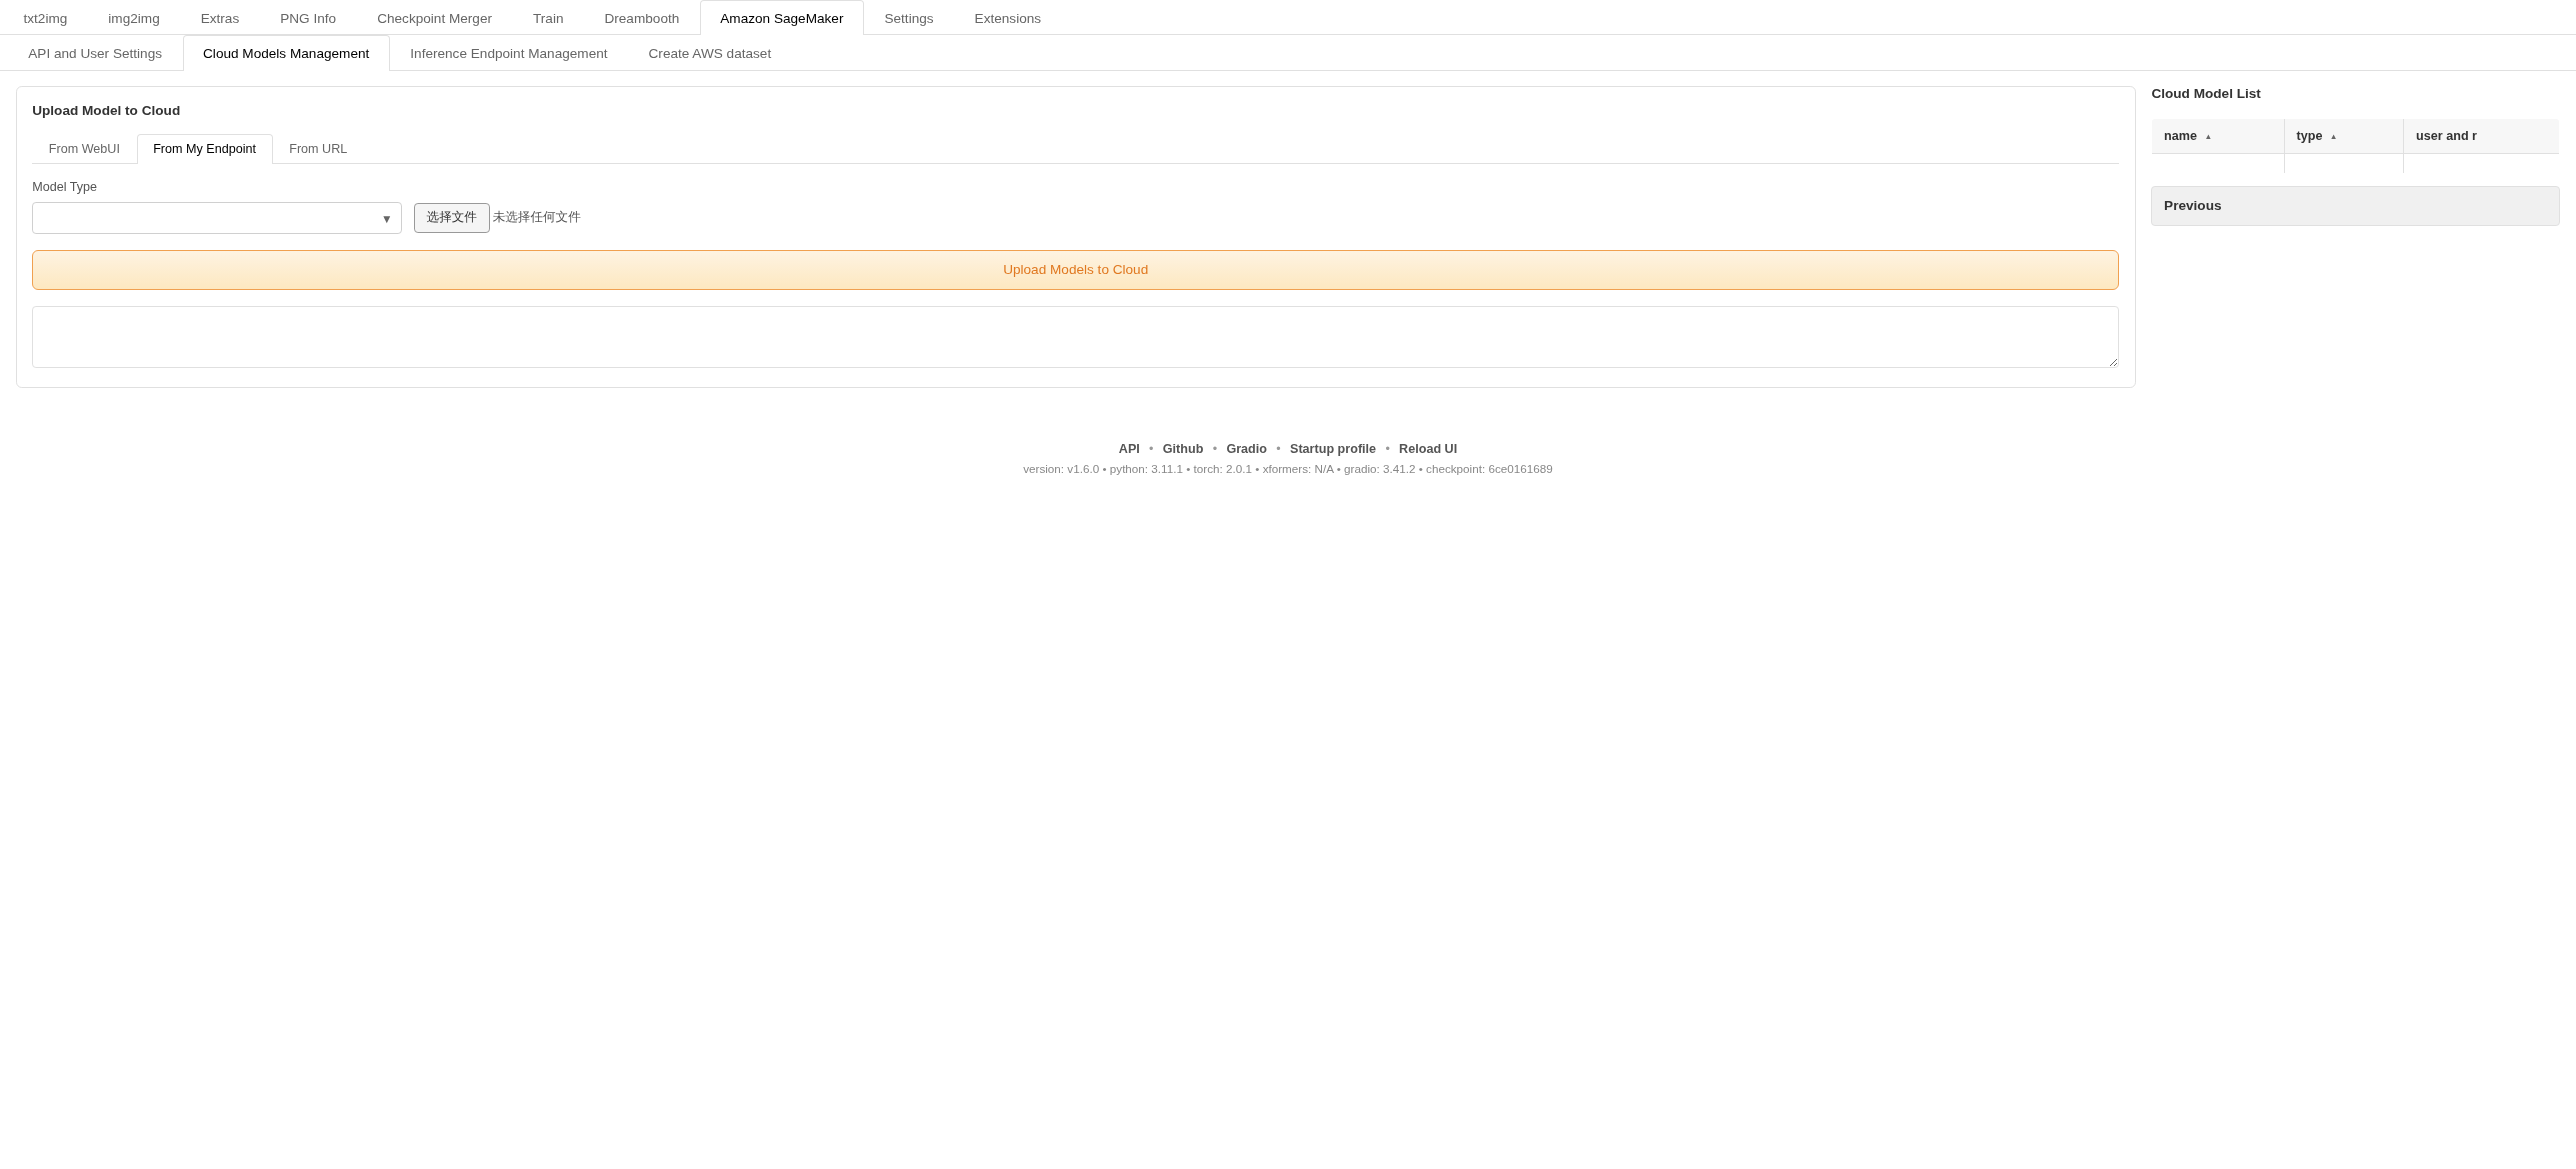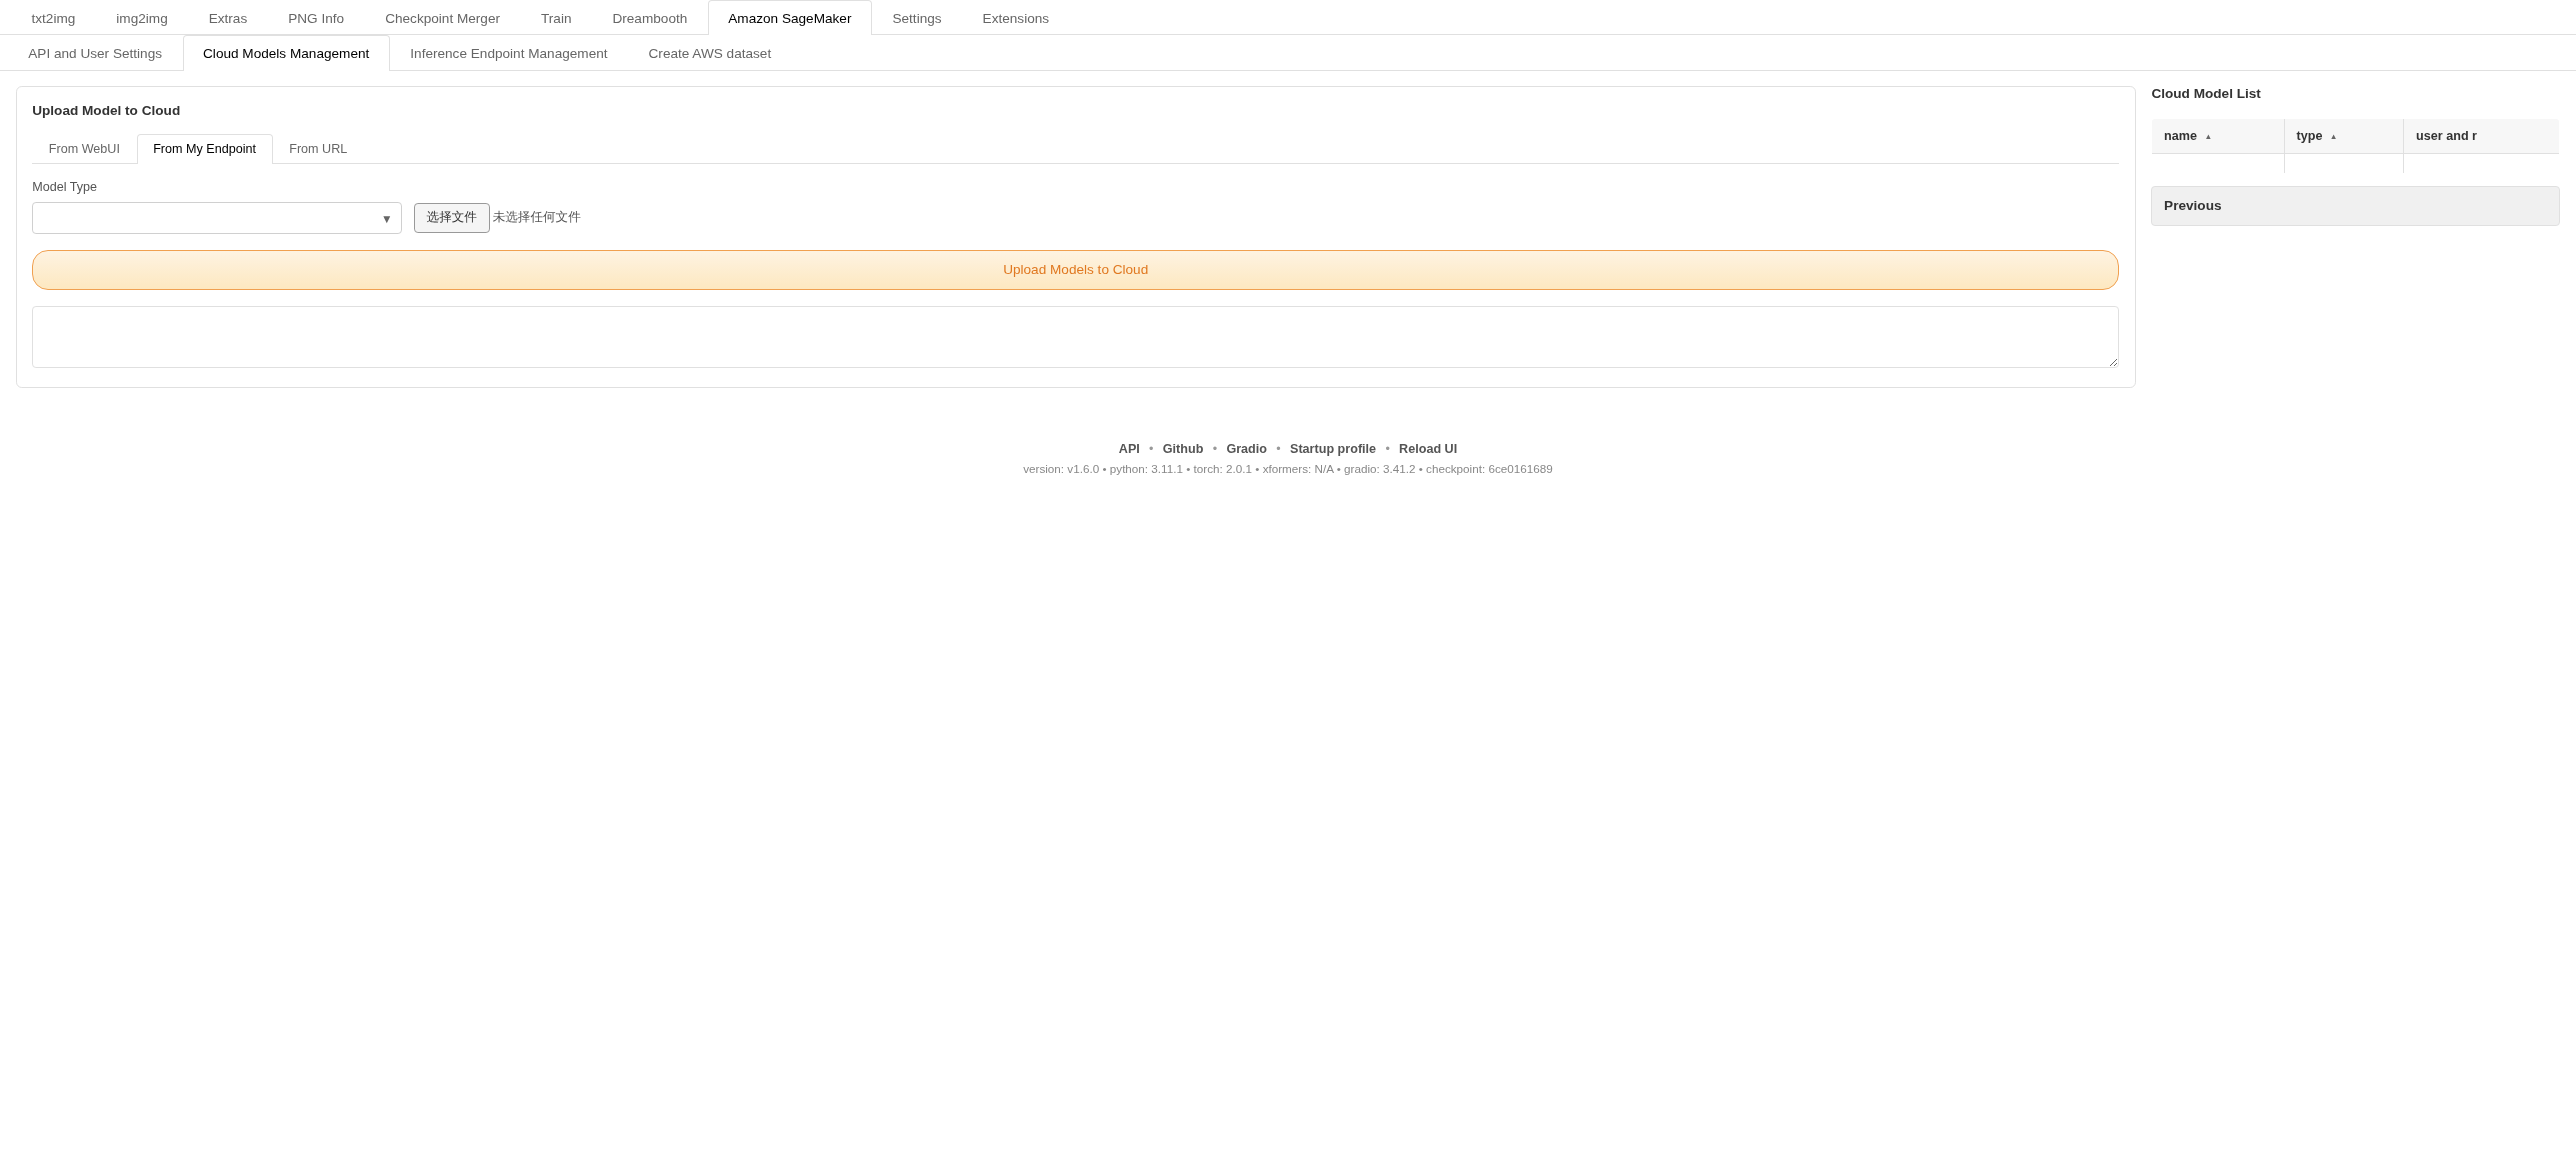--- a/index.html
+++ b/index.html
@@ -7,21 +7,21 @@
       font-family: -apple-system, BlinkMacSystemFont, 'Segoe UI', sans-serif;
       background: #fff;
       color: #333;
       font-size: 13.6px;
     }
 
     
     .top-nav {
       display: flex;
       border-bottom: 1px solid #e0e0e0;
-      padding: 0 11px;
+      padding: 0 3px;
       background: #fff;
     }
     .top-nav-tab {
       padding: 9.7px 19.5px;
       cursor: pointer;
       color: #666;
       border: 1px solid transparent;
       border-bottom: none;
       border-radius: 3.9px 3.9px 0 0;
       margin-bottom: -1px;
@@ -167,21 +167,21 @@
     .no-file-text {
       font-size: 12.6px;
       color: #555;
     }
 
     
     .upload-btn {
       width: 100%;
       padding: 11.7px;
       border: 1px solid #f0a050;
-      border-radius: 16px;
+      border-radius: 6px;
       background: linear-gradient(to bottom, #fef3e2, #fde8c0);
       color: #e07820;
       font-size: 13.6px;
       cursor: pointer;
       margin-bottom: 15.6px;
       text-align: center;
     }
 
     
     .output-area {

